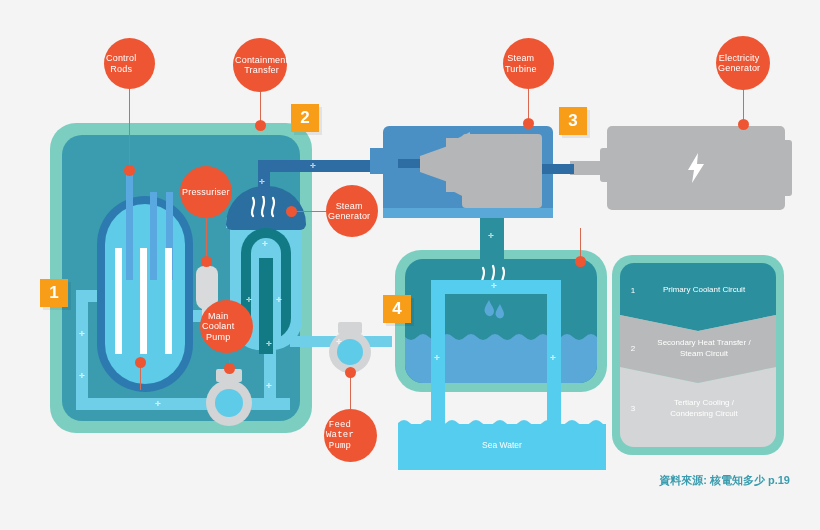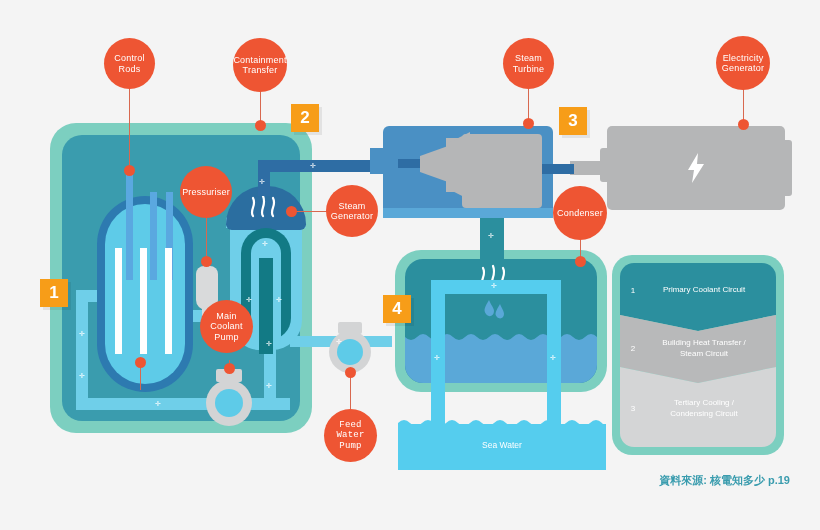--- a/index.html
+++ b/index.html
@@ -18,21 +18,21 @@
   }
 
   
   .callout {
     position: absolute;
     border-radius: 50%;
     background: #ee5533;
     color: #ffffff;
     display: flex;
     align-items: center;
-    justify-content: center;
+    justify-content: flex-start;
     text-align: center;
     line-height: 1.15;
     font-size: 9px;
     letter-spacing: .2px;
     z-index: 40;
     box-sizing: border-box;
     padding: 2px;
   }
   .leader {
     position: absolute;
@@ -540,23 +540,20 @@
 
   <div class="callout" style="left:180px; top:166px; width:52px; height:52px;">
     <span style="white-space:pre-line;">Pressuriser</span>
   </div>
 
   <div class="callout" style="left:326px; top:185px; width:52px; height:52px;">
     <span style="white-space:pre-line;">Steam
 Generator</span>
   </div>
 
-  <div class="callout" style="left:553px; top:186px; width:54px; height:54px;">
-    <span style="white-space:pre-line;">Condenser</span>
-  </div>
 
   <div class="callout" style="left:200px; top:300px; width:53px; height:53px;">
     <span style="white-space:pre-line;">Main
 Coolant
 Pump</span>
   </div>
 
 
   <div class="callout" style="left:324px; top:409px; width:53px; height:53px;">
     <span style="white-space:pre-line;font-family:Liberation Mono, monospace;">Feed
@@ -578,21 +575,21 @@
     <svg style="position:absolute; left:0; top:104px;" width="156" height="80" viewBox="0 0 156 80">
       <path d="M0 0 L78 16 L156 0 L156 80 L0 80 Z" fill="#d4d5d6"></path>
     </svg>
 
     <div class="legend-row" style="top:18px; height:18px;">
       <span class="legend-num">1</span>
       <span class="legend-txt" style="white-space:pre-line;">Primary Coolant Circuit</span>
     </div>
     <div class="legend-row" style="top:72px; height:26px;">
       <span class="legend-num">2</span>
-      <span class="legend-txt" style="white-space:pre-line;">Building Heat Transfer /
+      <span class="legend-txt" style="white-space:pre-line;">Secondary Heat Transfer /
 Steam Circuit</span>
     </div>
     <div class="legend-row" style="top:132px; height:26px;">
       <span class="legend-num">3</span>
       <span class="legend-txt" style="white-space:pre-line;">Tertiary Cooling /
 Condensing Circuit</span>
     </div>
   </div>
 
   <div class="source">資料來源: 核電知多少 p.19</div>

